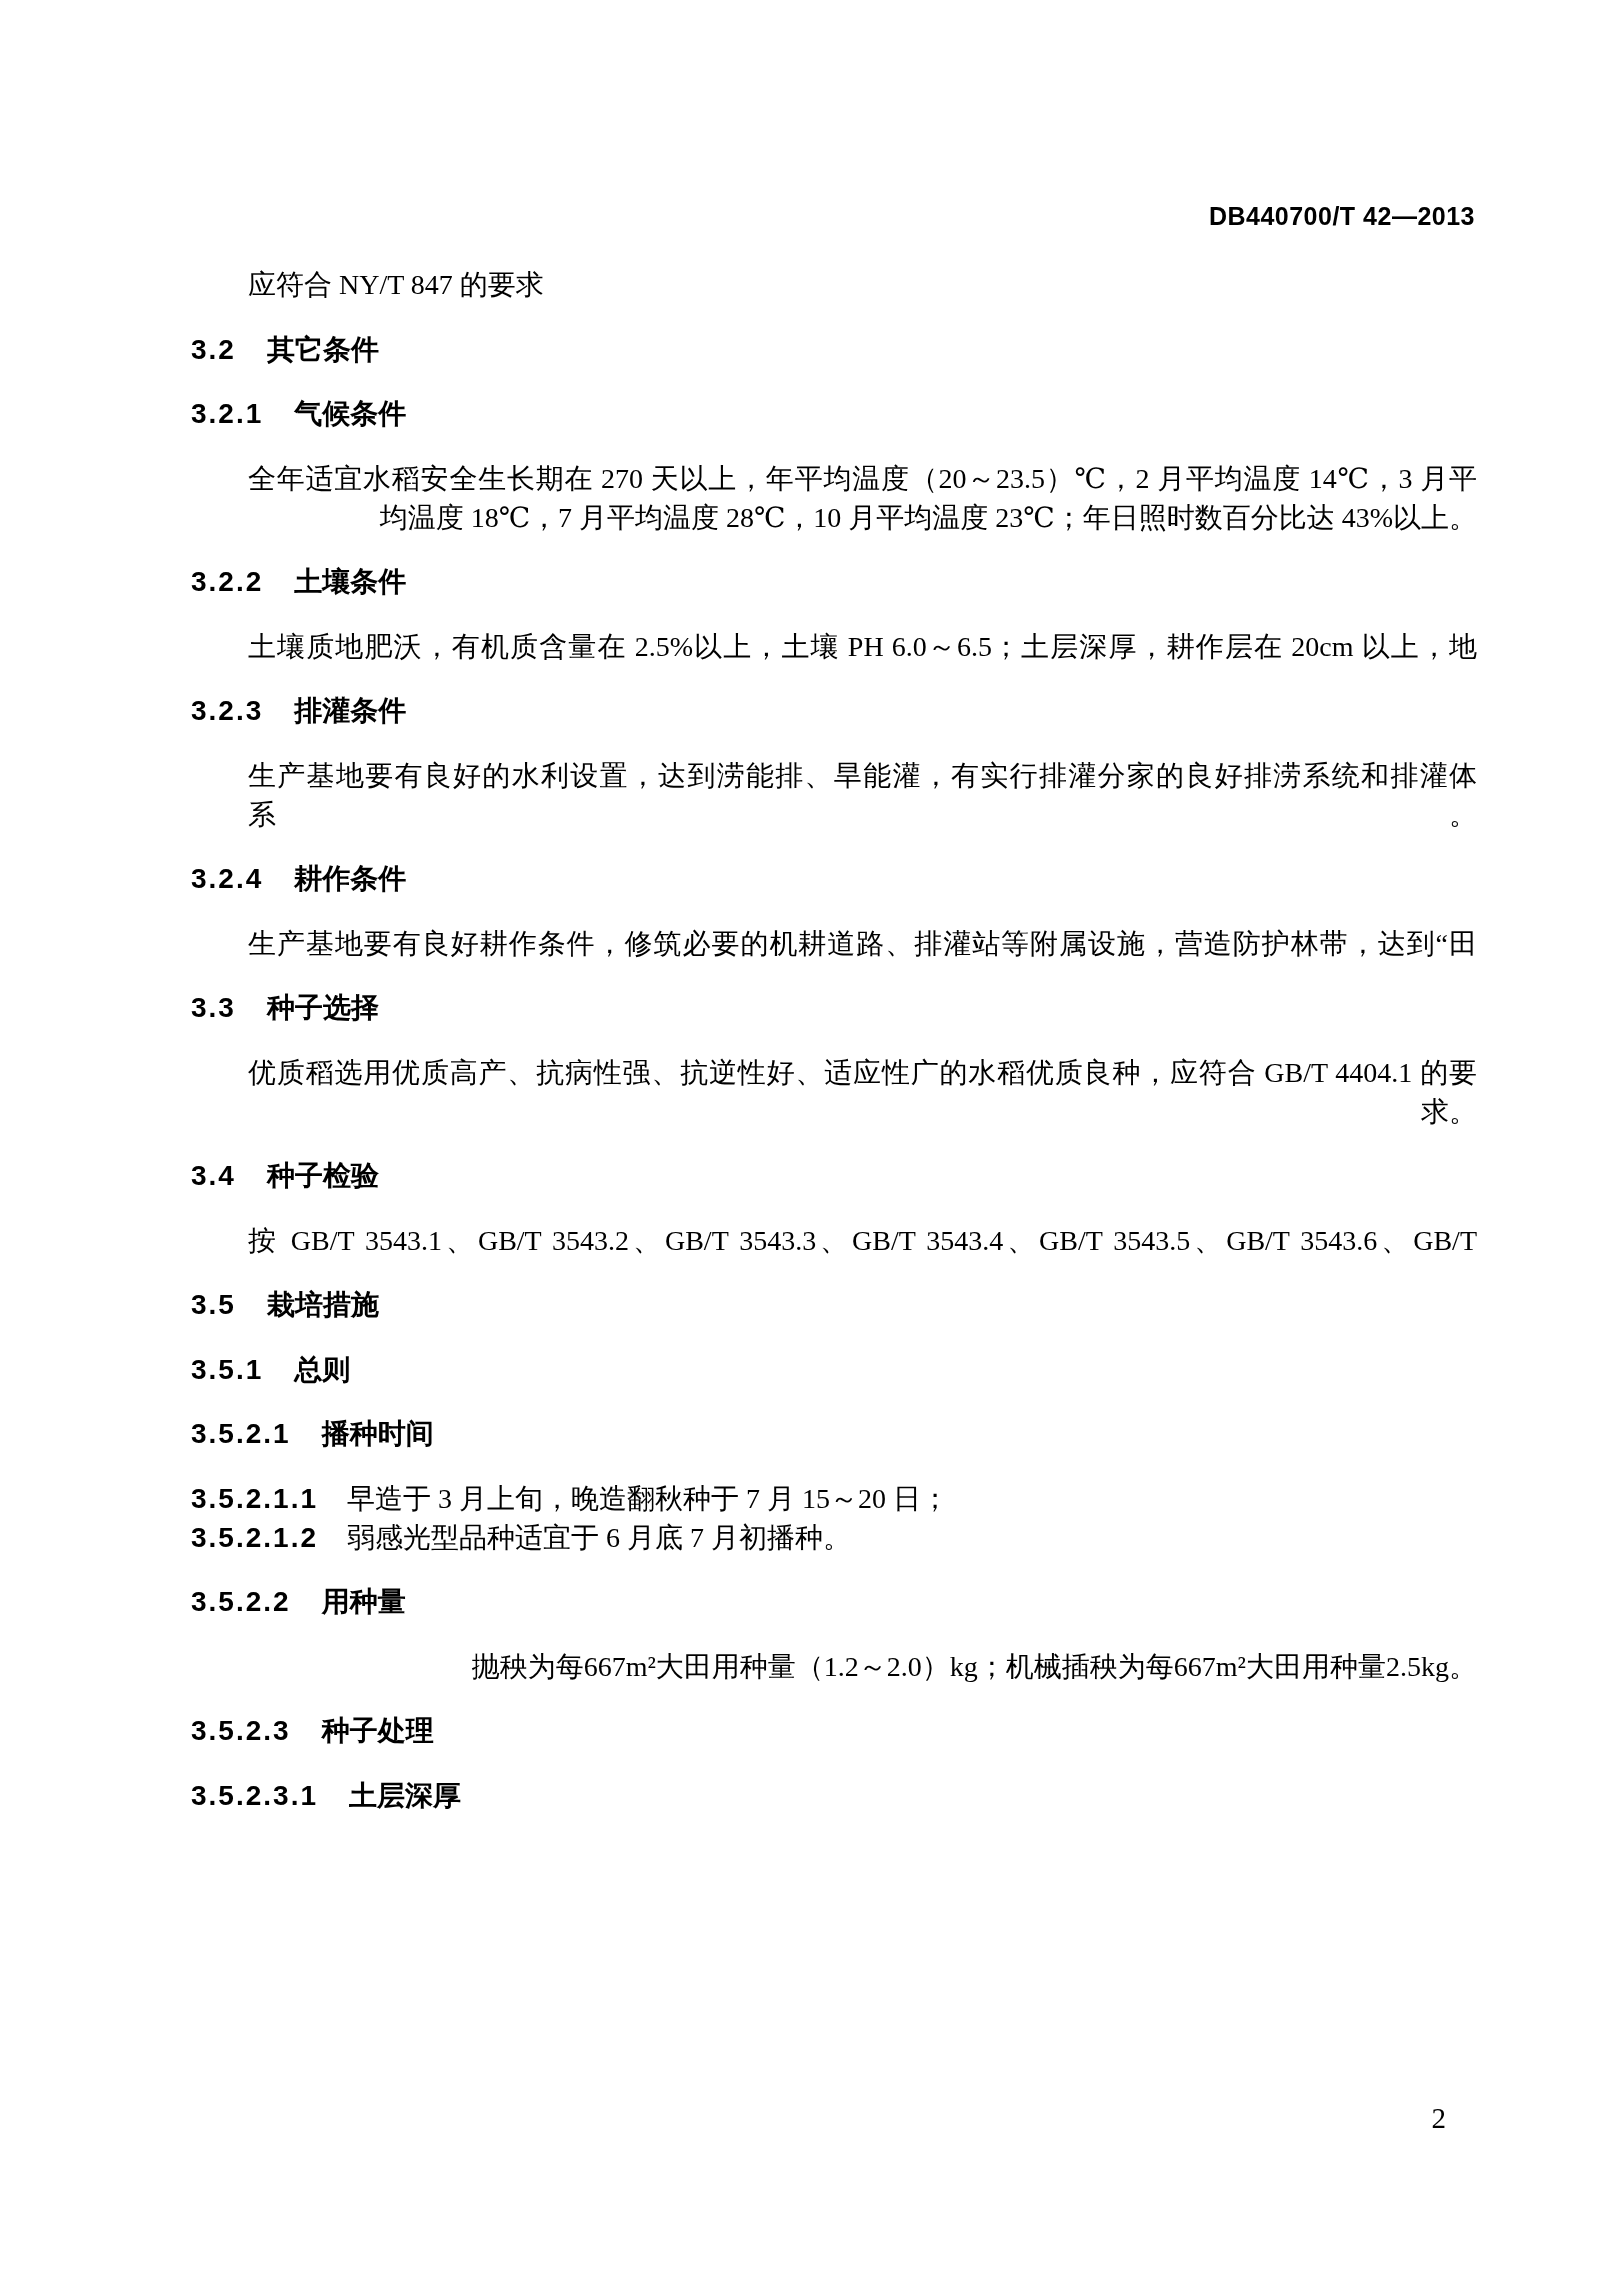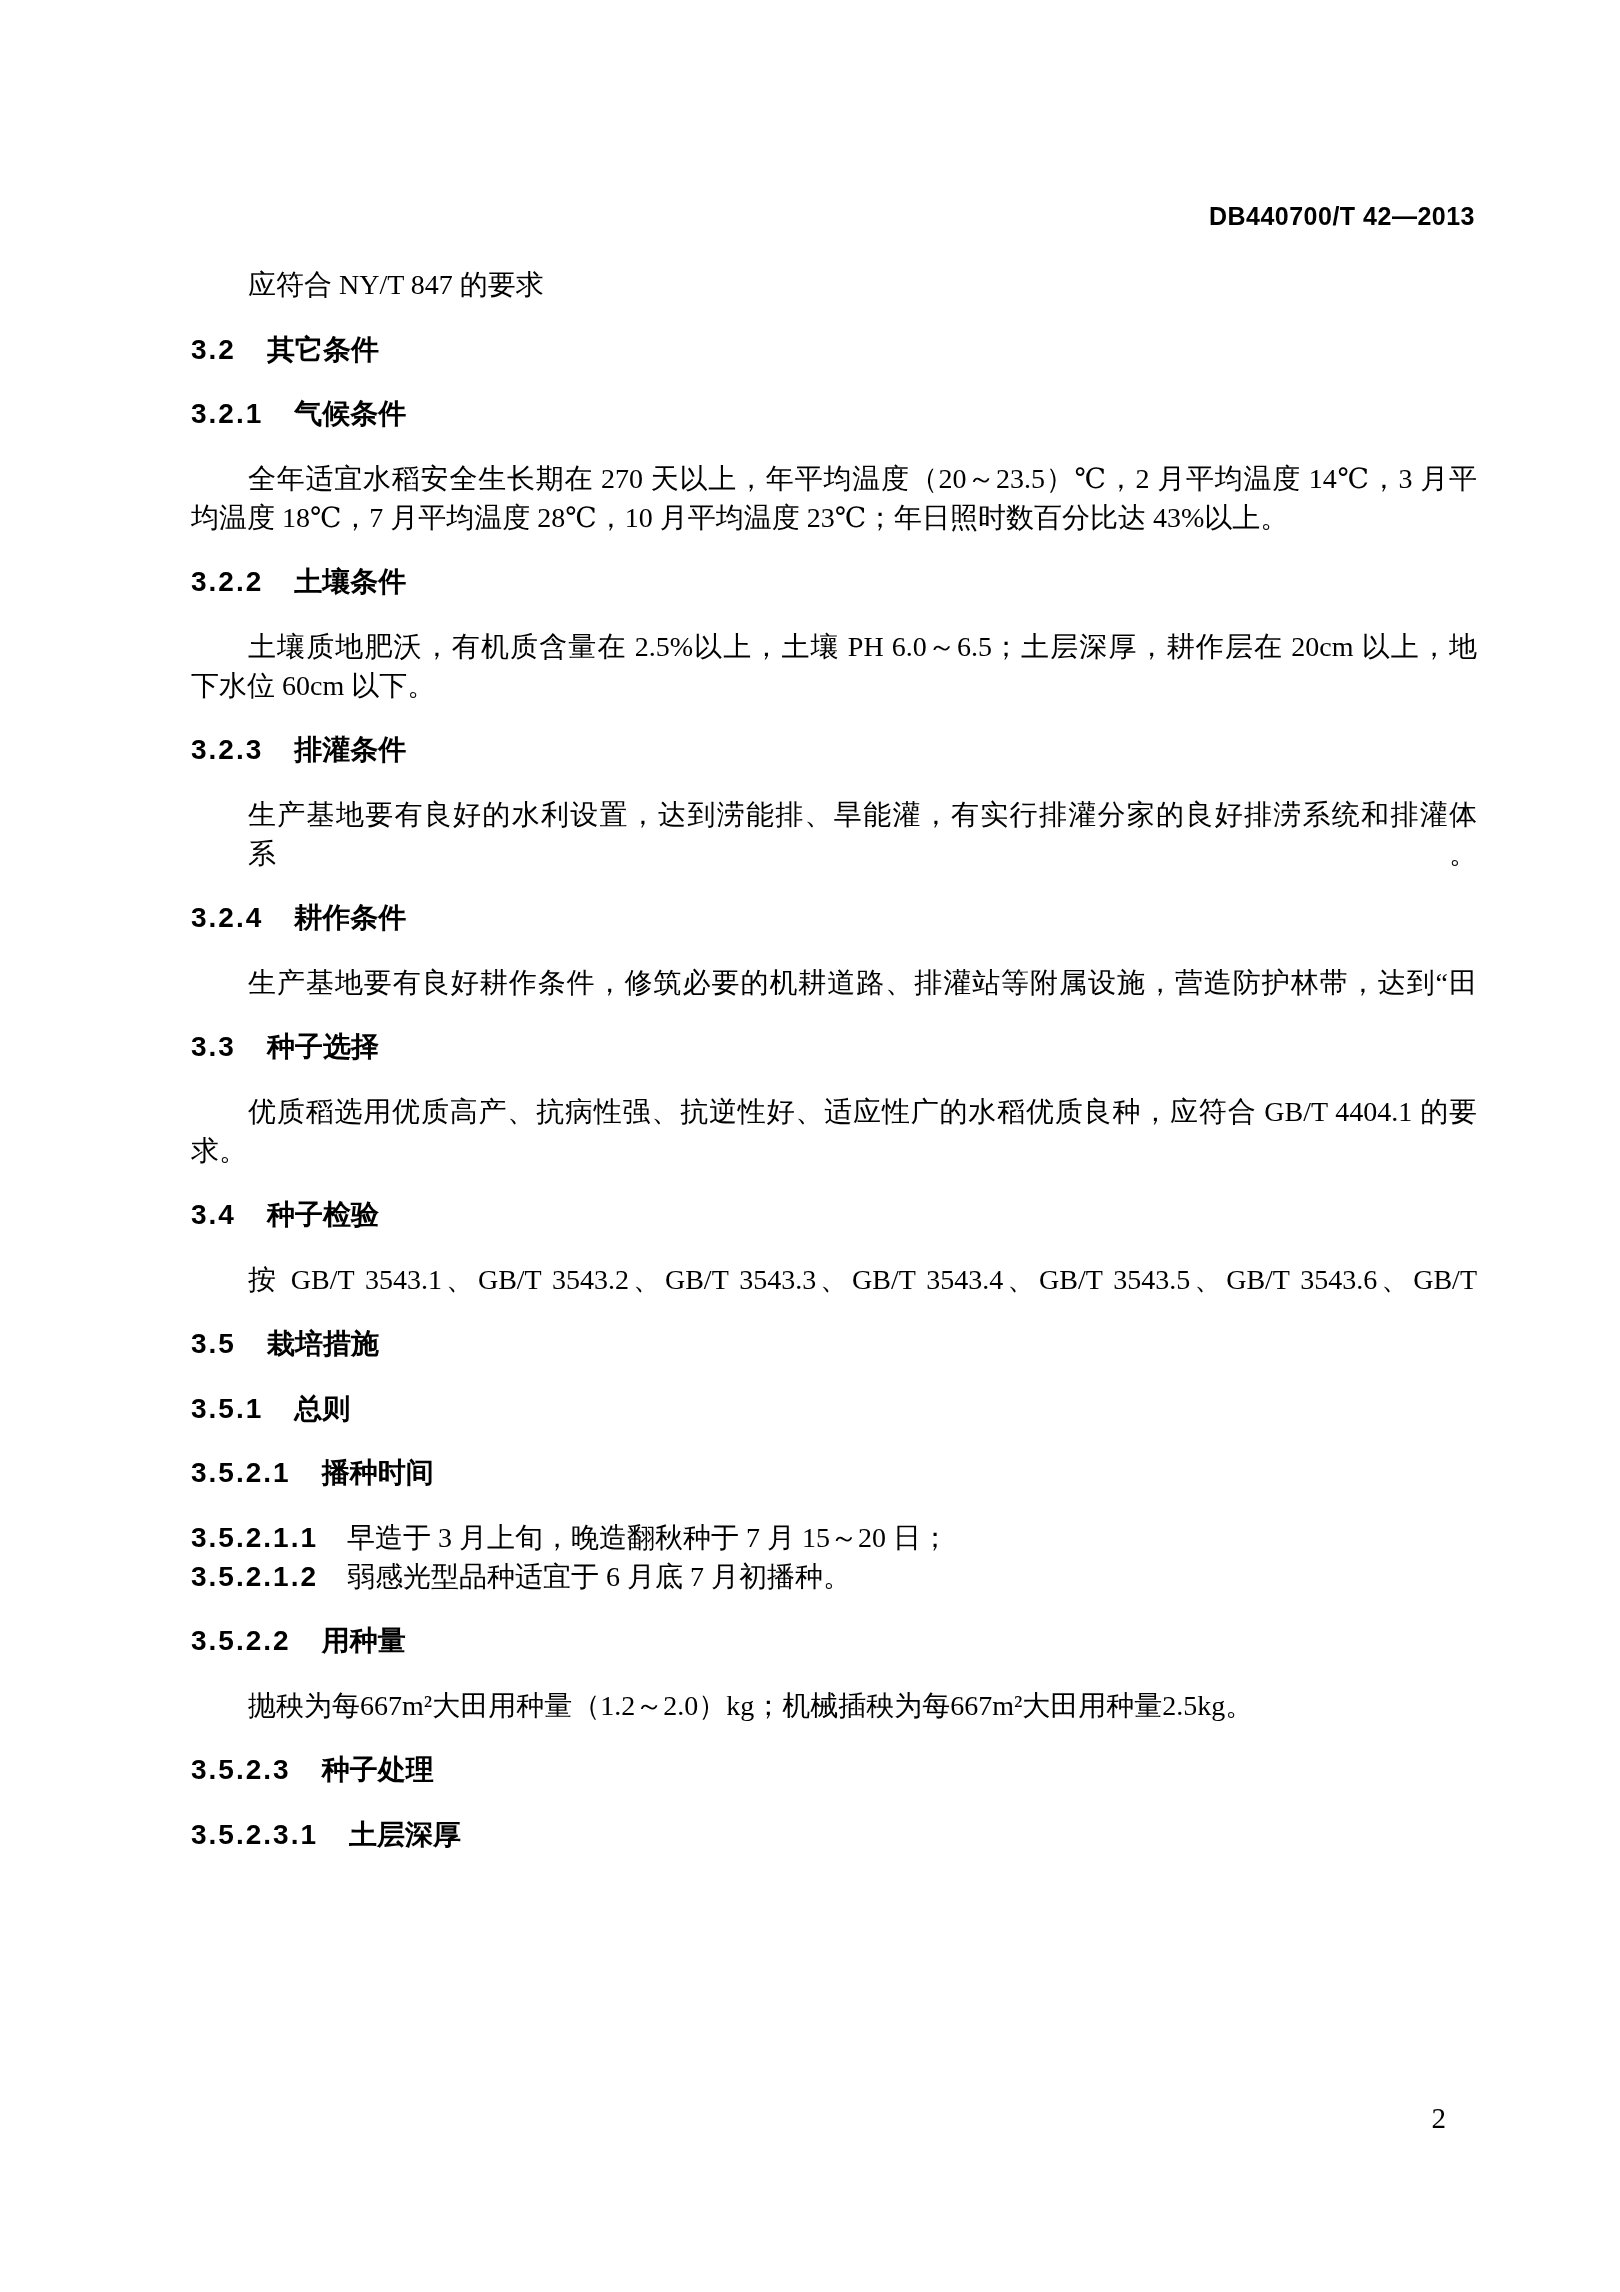--- a/index.html
+++ b/index.html
@@ -25,21 +25,21 @@
   .content {
     position: absolute;
     left: 191px;
     top: 265px;
     width: 1286px;
     font-size: 28px;
   }
   .block { margin-top: 25.5px; }
   .block.first { margin-top: 0; }
   .line { line-height: 39px; white-space: nowrap; }
-  .wrapline { line-height: 39px; }
+  .wrapline { line-height: 39px; text-align: right; }
   .indent { padding-left: 57px; }
   .just { text-align: justify; text-align-last: justify; white-space: normal; }
   .heading {
     font-family: Liberation Sans, sans-serif;
     font-weight: 700;
     font-size: 28px;
     line-height: 39px;
     white-space: nowrap;
   }
   .hnum { letter-spacing: 2px; margin-right: 31px; }
@@ -82,21 +82,20 @@
     <div class="wrapline indent just">全年适宜水稻安全生长期在 270 天以上，年平均温度（20～23.5）℃，2 月平均温度 14℃，3 月平</div>
     <div class="wrapline">均温度 18℃，7 月平均温度 28℃，10 月平均温度 23℃；年日照时数百分比达 43%以上。</div>
   </div>
 
   <div class="heading block">
     <span class="hnum">3.2.2</span><span>土壤条件</span>
   </div>
 
   <div class="block">
     <div class="wrapline indent just">土壤质地肥沃，有机质含量在 2.5%以上，土壤 PH 6.0～6.5；土层深厚，耕作层在 20cm 以上，地</div>
-    <div class="wrapline">下水位 60cm 以下。</div>
   </div>
 
   <div class="heading block">
     <span class="hnum">3.2.3</span><span>排灌条件</span>
   </div>
 
   <div class="block">
     <div class="wrapline indent just">生产基地要有良好的水利设置，达到涝能排、旱能灌，有实行排灌分家的良好排涝系统和排灌体系。</div>
   </div>
 

